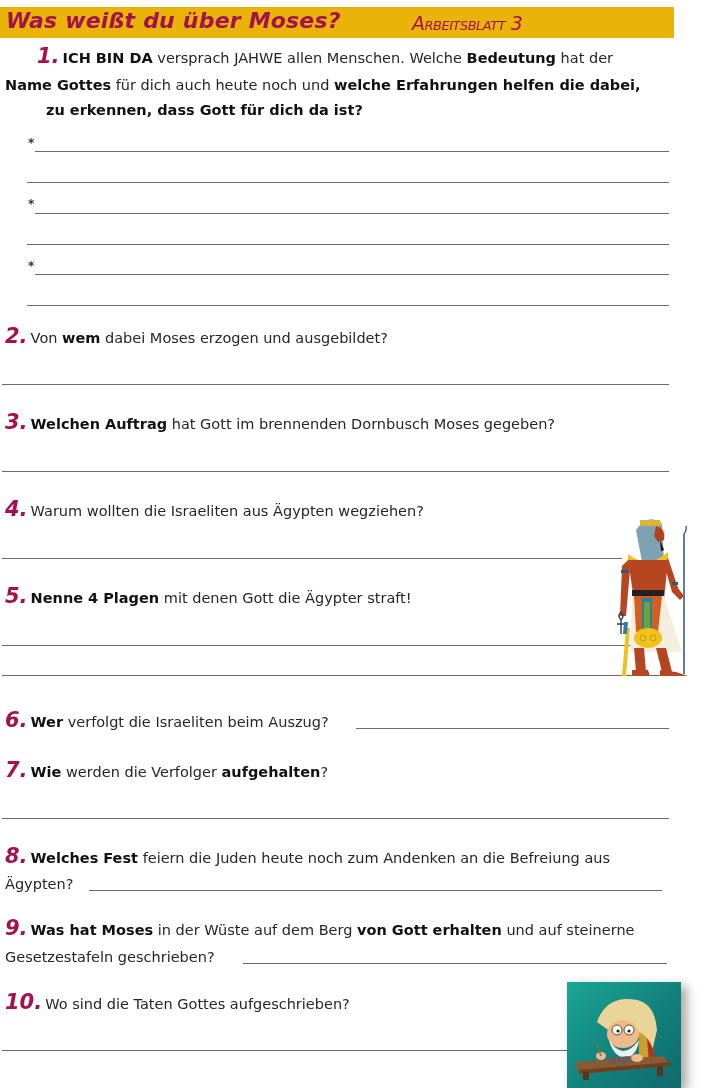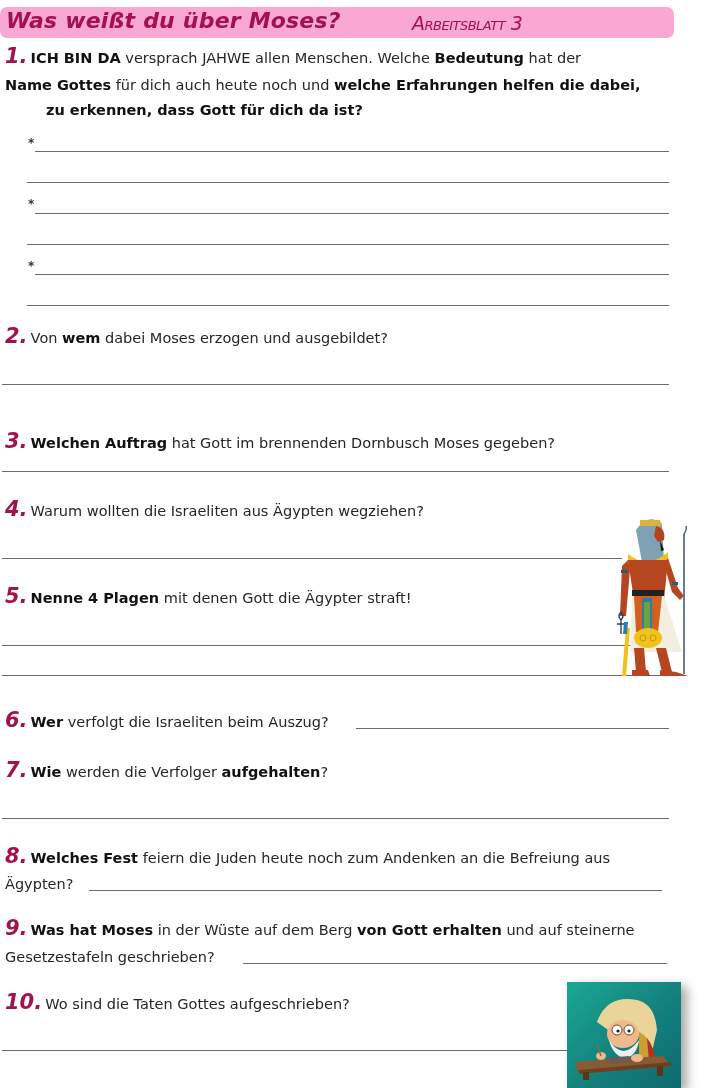--- a/index.html
+++ b/index.html
@@ -2,22 +2,21 @@
 <html><head>
 <meta charset="utf-8">
 <style>
   html, body { margin: 0; padding: 0; background: #ffffff; }
   body {
     width: 704px; height: 1088px; position: relative; overflow: hidden;
     font-family: "DejaVu Sans", sans-serif; color: #222;
   }
   .header {
     position: absolute; left: 0; top: 7px; width: 674px; height: 31px;
-    background: #f9a8d4;
-    border-radius: 7px;
+    background: #eab308;
   }
   .title {
     position: absolute; left: 6px; top: 1px; font-size: 22px; font-weight: bold;
     font-style: italic; color: #a4114d; letter-spacing: 0.2px;
     font-family: "DejaVu Sans", sans-serif; white-space: nowrap;
   }
   .subtitle {
     position: absolute; left: 412px; top: 5px; font-size: 19px; font-style: italic;
     color: #a4114d; font-variant: small-caps; letter-spacing: -0.5px;
     font-family: "DejaVu Sans", sans-serif; white-space: nowrap;
@@ -45,21 +44,21 @@
   }
 </style>
 </head>
 <body>
 
 <div class="header">
   <div class="title">Was weißt du über Moses?</div>
   <div class="subtitle">Arbeitsblatt 3</div>
 </div>
 
-<div class="q" style="top:42px;">
+<div class="q" style="top:42px;margin-left:32px;">
   <span class="num">1.</span><b>ICH BIN DA</b><span> versprach JAHWE allen Menschen. Welche </span><b>Bedeutung</b><span> hat der</span>
 </div>
 <div class="q" style="top:71px;">
   <b>Name Gottes</b><span> für dich auch heute noch und </span><b>welche Erfahrungen helfen die dabei,</b>
 </div>
 <div class="q" style="top:96px;margin-left:41px;">
   <b>zu erkennen, dass Gott für dich da ist?</b>
 </div>
 
 <span class="star" style="left:28px; top:136px;">*</span>
@@ -70,21 +69,21 @@
 <div class="line" style="left:27px; top:244px; width:642px;"></div>
 <span class="star" style="left:28px; top:259px;">*</span>
 <div class="line" style="left:35px; top:274px; width:634px;"></div>
 <div class="line" style="left:27px; top:305px; width:642px;"></div>
 
 <div class="q" style="top:322px;">
   <span class="num">2.</span><span>Von </span><b>wem</b><span> dabei Moses erzogen und ausgebildet?</span>
 </div>
 <div class="line" style="left:2px; top:384px; width:667px;"></div>
 
-<div class="q" style="top:427px;text-align:center;">
+<div class="q" style="top:408px;text-align:center;">
   <span class="num">3.</span><b>Welchen Auftrag</b><span> hat Gott im brennenden Dornbusch Moses gegeben?</span>
 </div>
 <div class="line" style="left:2px; top:471px; width:667px;"></div>
 
 <div class="q" style="top:495px;">
   <span class="num">4.</span><span>Warum wollten die Israeliten aus Ägypten wegziehen?</span>
 </div>
 <div class="line" style="left:2px; top:558px; width:620px;"></div>
 
 <div class="q" style="top:582px;">

